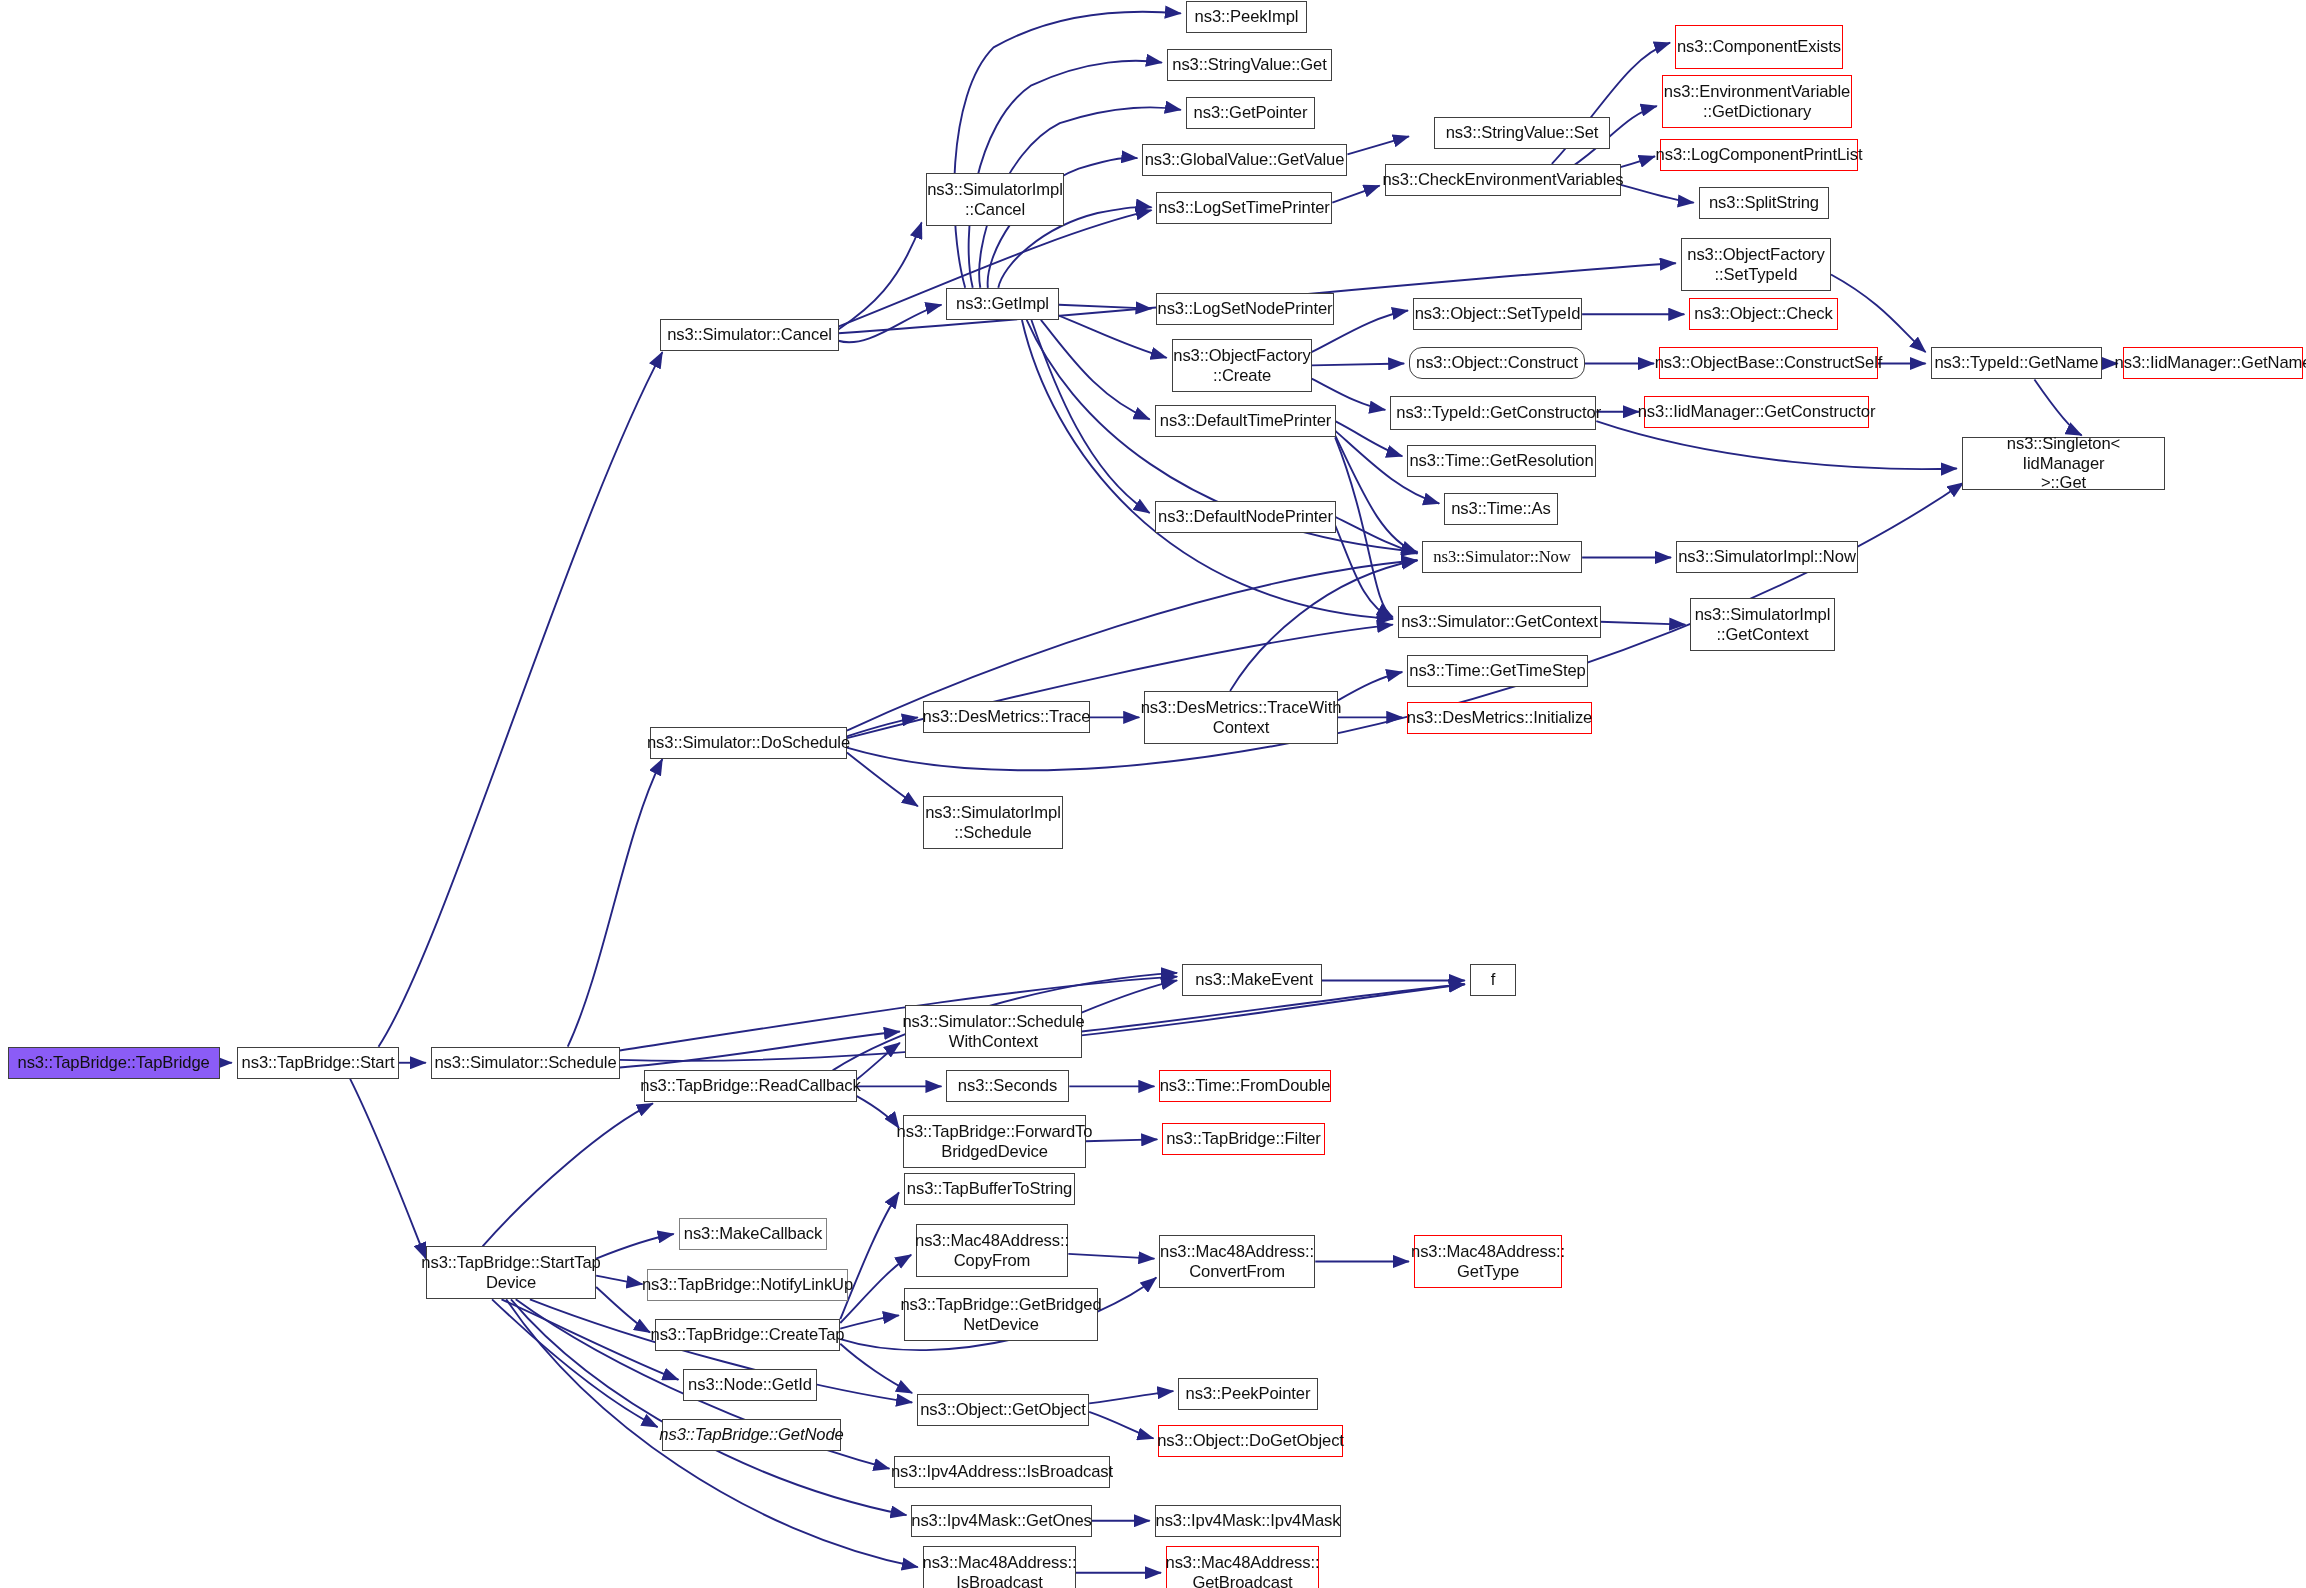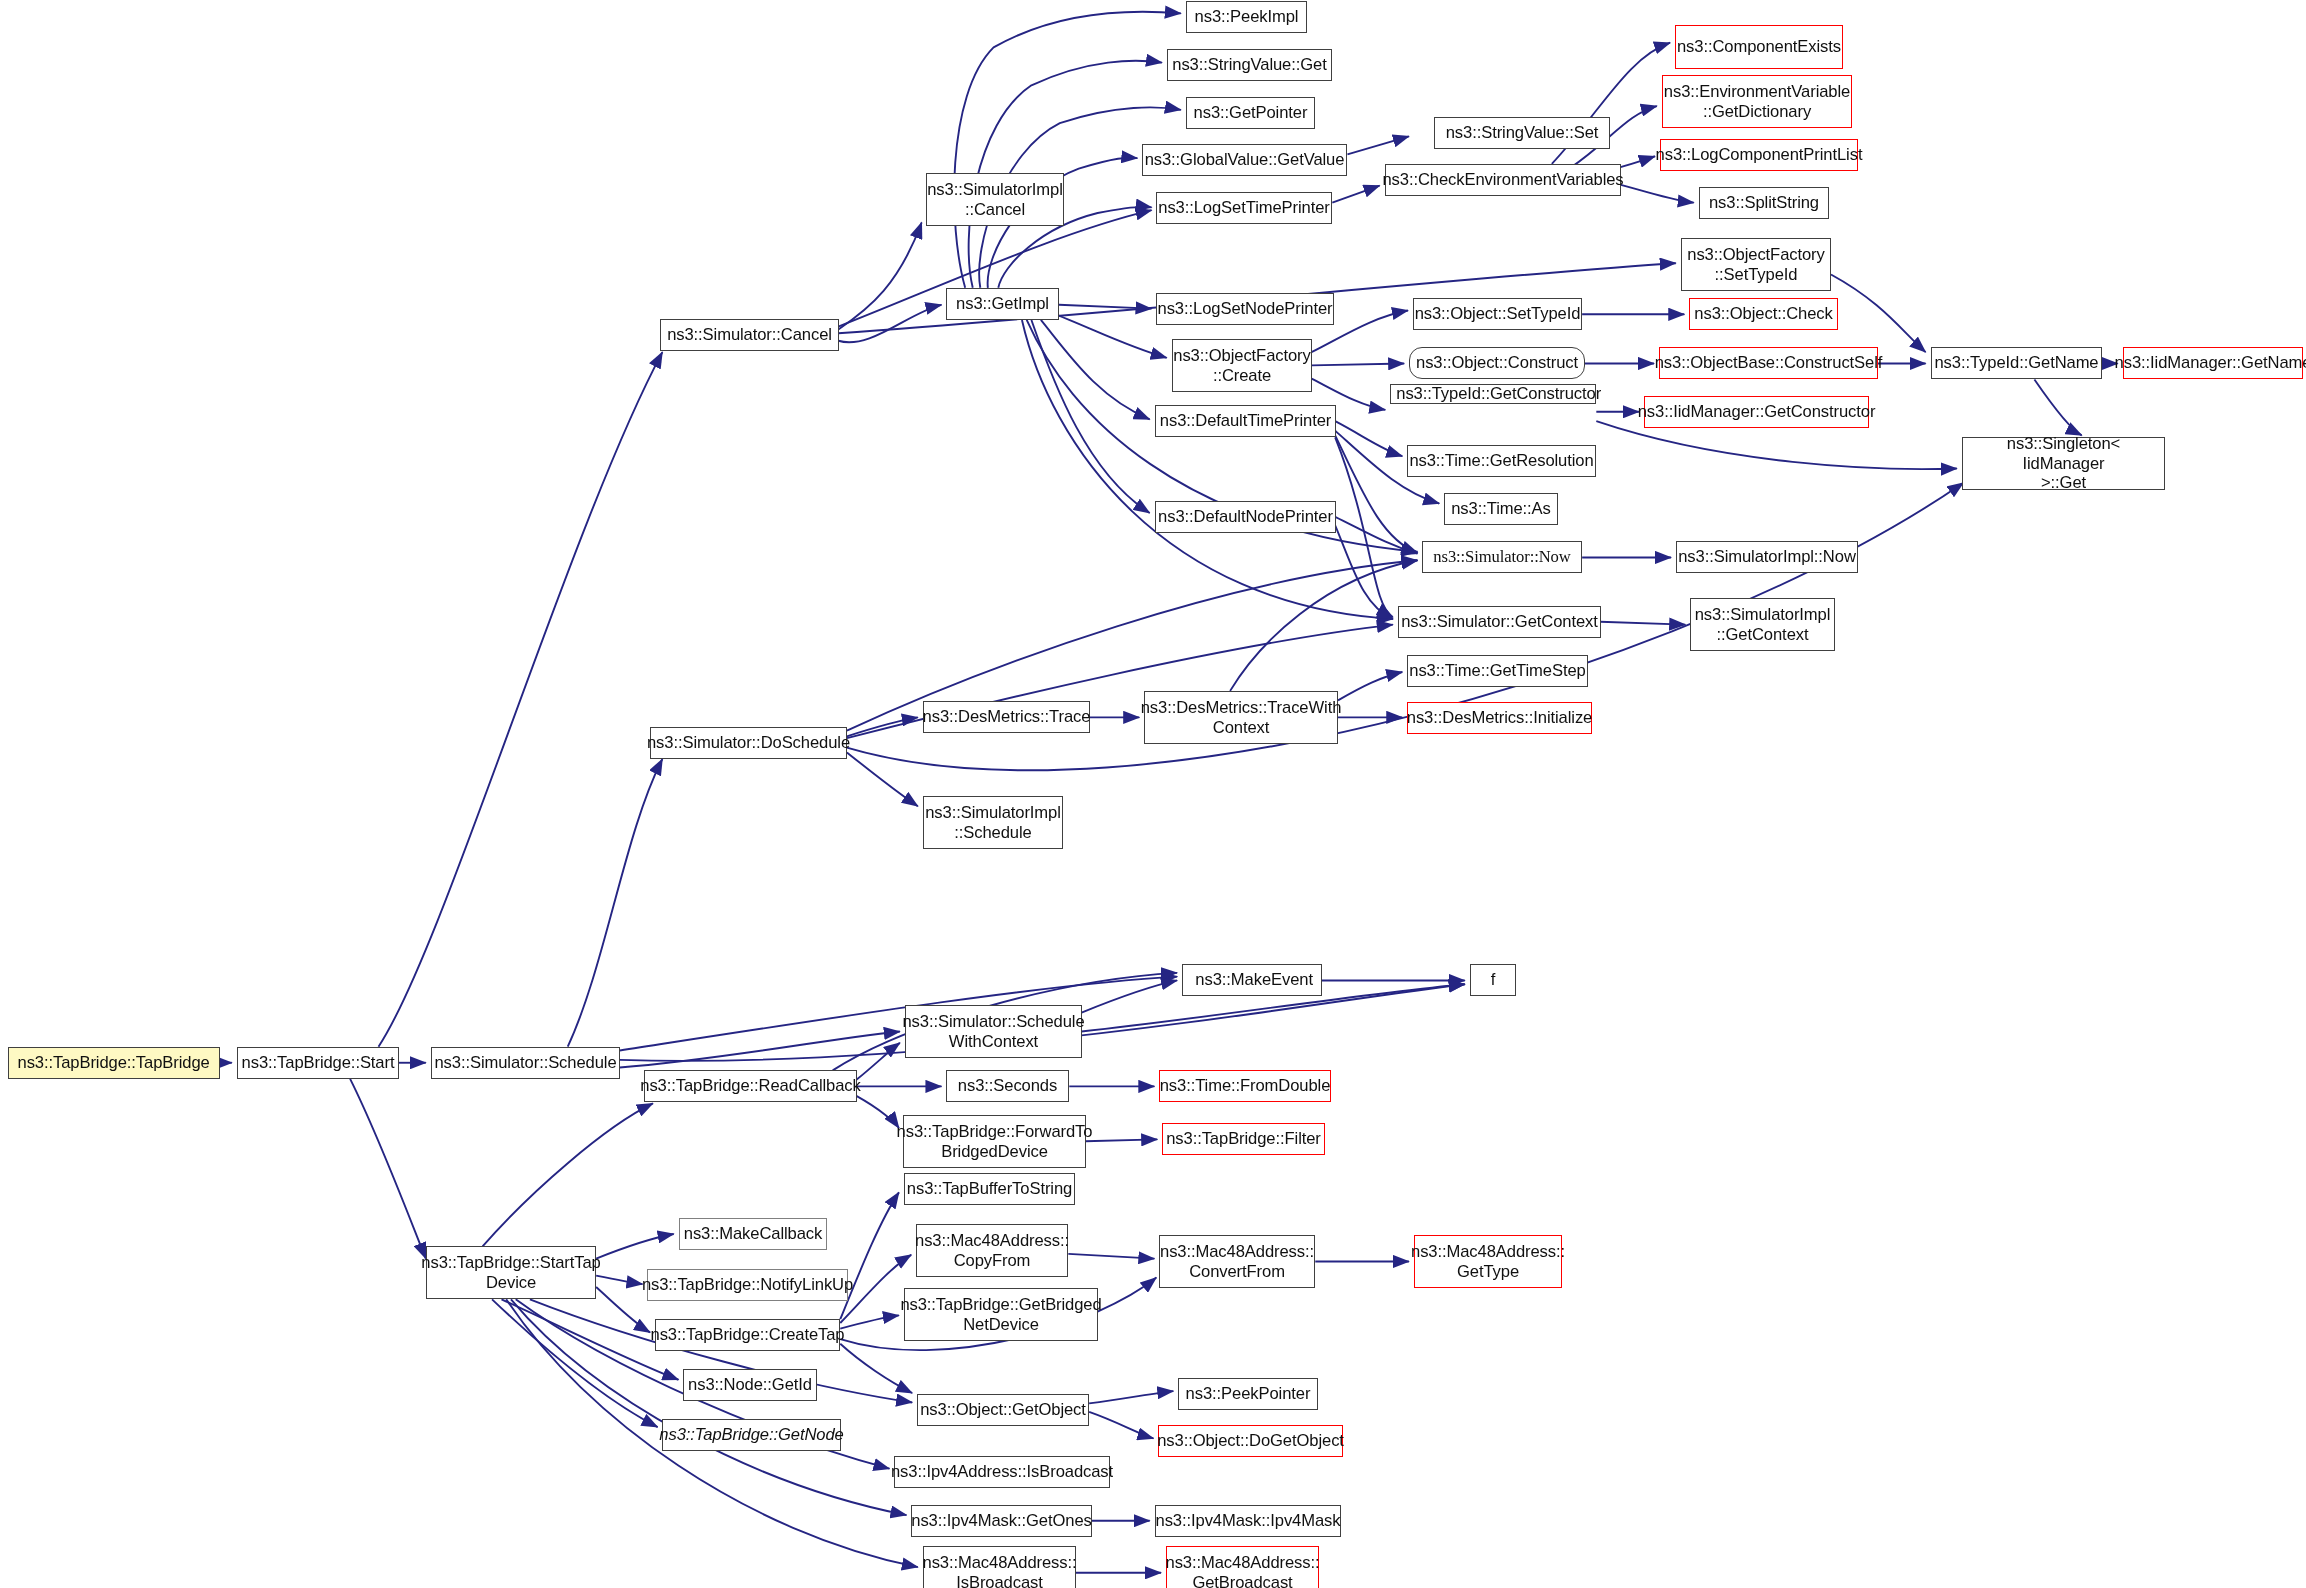--- a/index.html
+++ b/index.html
@@ -37,21 +37,21 @@
     line-height: 1.18;
     letter-spacing: -0.1px;
     padding: 0 4.7px;
     white-space: pre-line;
     z-index: 5;
   }
   .node.red {
     border-color: #ff0000;
   }
   .node.root {
-    background: #fef9c3;
+    background: #8b5cf6;
     border-color: #404040;
   }
   .node.thin {
     border-color: #808080;
   }
 </style>
 </head>
 <body>
 
 <div id="canvas">
@@ -175,21 +175,21 @@
 ::SetTypeId</div>
       <div class="node" style="left: 1156px; top: 293px; width: 178px; height: 32px;">ns3::LogSetNodePrinter</div>
       <div class="node" style="left: 1413px; top: 298px; width: 169px; height: 32px;">ns3::Object::SetTypeId</div>
       <div class="node red" style="left: 1689px; top: 298px; width: 149px; height: 32px;">ns3::Object::Check</div>
       <div class="node" style="left: 1172px; top: 339px; width: 140px; height: 53px;">ns3::ObjectFactory
 ::Create</div>
       <div class="node" style="left: 1409px; top: 347px; width: 176px; height: 32px; border-radius: 13px;">ns3::Object::Construct</div>
       <div class="node red" style="left: 1659px; top: 347px; width: 219px; height: 32px;">ns3::ObjectBase::ConstructSelf</div>
       <div class="node" style="left: 1931px; top: 347px; width: 171px; height: 32px;">ns3::TypeId::GetName</div>
       <div class="node red" style="left: 2123px; top: 347px; width: 180px; height: 32px;">ns3::IidManager::GetName</div>
-      <div class="node" style="left: 1390px; top: 384px; width: 206px; height: 20px; padding-left: 16px;">ns3::TypeId::GetConstructor</div>
+      <div class="node" style="left: 1390px; top: 396px; width: 206px; height: 34px; padding-left: 16px;">ns3::TypeId::GetConstructor</div>
       <div class="node red" style="left: 1644px; top: 396px; width: 225px; height: 32px;">ns3::IidManager::GetConstructor</div>
       <div class="node" style="left: 1962px; top: 437px; width: 203px; height: 53px;">ns3::Singleton&lt; IidManager
 &gt;::Get</div>
       <div class="node" style="left: 1155px; top: 405px; width: 181px; height: 32px;">ns3::DefaultTimePrinter</div>
       <div class="node" style="left: 1407px; top: 445px; width: 189px; height: 32px;">ns3::Time::GetResolution</div>
       <div class="node" style="left: 1444px; top: 493px; width: 114px; height: 32px;">ns3::Time::As</div>
       <div class="node" style="left: 1155px; top: 501px; width: 181px; height: 32px;">ns3::DefaultNodePrinter</div>
       <div class="node" style="left: 1422px; top: 541px; width: 160px; height: 32px; font-family: Liberation Serif, serif;">ns3::Simulator::Now</div>
       <div class="node" style="left: 1676px; top: 541px; width: 182px; height: 32px;">ns3::SimulatorImpl::Now</div>
       <div class="node" style="left: 1398px; top: 606px; width: 203px; height: 32px;">ns3::Simulator::GetContext</div>

